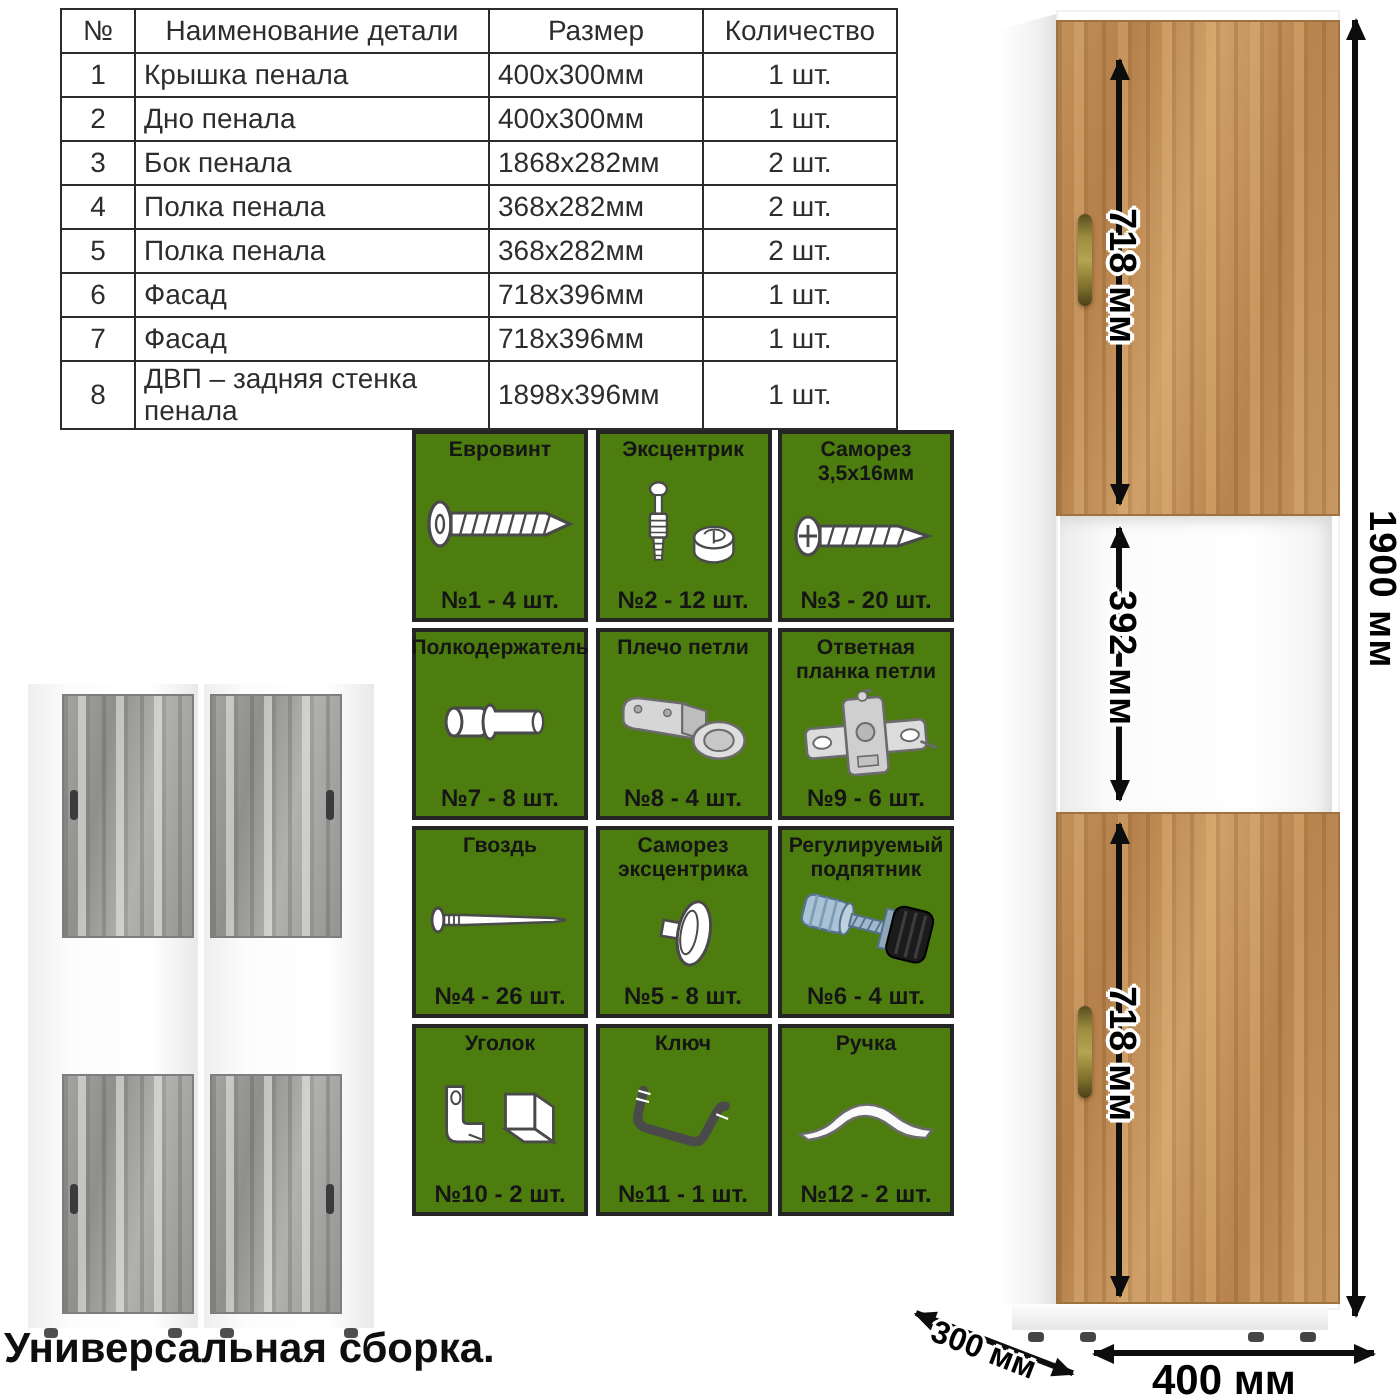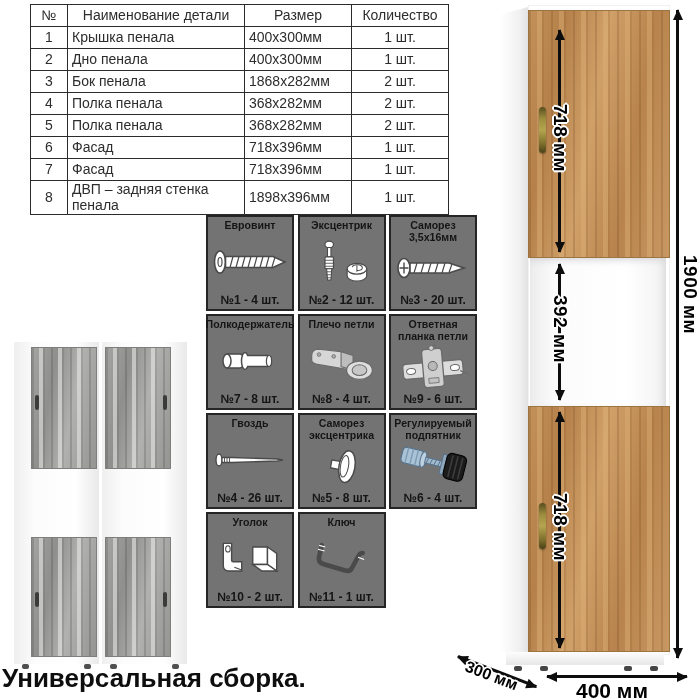--- a/index.html
+++ b/index.html
@@ -13,21 +13,21 @@
   .parts th,.parts td{border:1.6px solid #2b2b2b;padding:1px 4px;height:19px;
     font-weight:400;line-height:1.12;overflow:hidden;}
   .parts th{text-align:center;}
   .col-num{width:28px;text-align:center;}
   .col-name{width:168px;text-align:left;padding-left:7px;margin-left:33px;}
   .col-size{width:98px;text-align:left;}
   .col-qty{width:88px;text-align:center;}
   
   .hw-grid{position:absolute;left:206px;top:215px;display:grid;
     grid-template-columns:repeat(3,88px);grid-auto-rows:95.5px;gap:3.5px;}
-  .hw-cell{border:2px solid #252525;background:#737373;display:flex;flex-direction:column;
+  .hw-cell{border:2px solid #252525;background:#4d7c0f;display:flex;flex-direction:column;
     align-items:center;justify-content:space-between;padding:3px 2px 2px;}
   .hw-title{font-weight:700;font-size:10.6px;line-height:1.12;text-align:center;color:#151515;}
   .hw-img{flex:1;display:flex;align-items:center;justify-content:center;width:100%;min-height:0;}
   .hw-img svg{max-height:46px;}
   .hw-qty{font-weight:700;font-size:12px;color:#151515;white-space:nowrap;}
   
   .mini-cab{position:absolute;top:342px;width:85px;height:322px;
     background:linear-gradient(90deg,#efefef,#fcfcfc 25%,#fff 72%,#e9e9e9);}
   .gray-wood{
     background:
@@ -75,21 +75,21 @@
   .harrow::before{content:"";position:absolute;top:-6.5px;left:-1px;
     border-top:5px solid transparent;border-bottom:5px solid transparent;border-right:11px solid #0d0d0d;}
   .harrow::after{content:"";position:absolute;top:-6.5px;right:-1px;
     border-top:5px solid transparent;border-bottom:5px solid transparent;border-left:11px solid #0d0d0d;}
   .halo{text-shadow:-2px 0 0 #fff,2px 0 0 #fff,0 -2px 0 #fff,0 2px 0 #fff,
     -1px -1px 0 #fff,1px 1px 0 #fff,-1px 1px 0 #fff,1px -1px 0 #fff;}
   .vlabel{position:absolute;writing-mode:vertical-rl;font-weight:700;font-size:19px;
     color:#000;letter-spacing:.5px;white-space:nowrap;}
   .dlabel{position:absolute;font-weight:700;color:#000;white-space:nowrap;}
   
-  .caption{position:absolute;left:2px;top:663px;font-size:26px;font-weight:700;color:#0e0e0e;}
+  .caption{position:absolute;left:2px;top:663px;font-size:21px;font-weight:700;color:#0e0e0e;}
   .ico{stroke:#4a4a4a;fill:#fff;}
 </style>
 </head>
 <body>
 
 <table class="parts">
   <thead>
     <tr>
       <th class="col-num">№</th>
       <th class="col-name">Наименование детали</th>
@@ -308,20 +308,29 @@
     <div class="hw-title">Ключ</div>
     <div class="hw-img">
       <svg width="78" height="50" viewBox="0 0 78 50">
         <path d="M17 10 l-3 13 q-1 5.5 4.5 7.5 l24 7 q5.5 1.5 7.5 -3 l7 -13 q1.5 -3 4.5 -3" fill="none" stroke="#4a4a4a" stroke-width="5" stroke-linecap="round"></path>
         <path d="M13 14.5 l7 1.8 M14.2 10.2 l6.6 1.8 M56.5 23 l6.5 2.5" stroke="#fff" stroke-width="1.2"></path>
       </svg>
     </div>
     <div class="hw-qty">№11 - 1 шт.</div>
   </div>
 
+  <div class="hw-cell">
+    <div class="hw-title">Ручка</div>
+    <div class="hw-img">
+      <svg width="78" height="32" viewBox="0 0 78 32">
+        <path d="M6 24 q12 -1 18 -8 q15 -13 30 -1 q7 6 18 7 l-3 4 q-11 0 -18 -6 q-13 -10 -24 0 q-7 6 -17 7 z" fill="#fafafa" stroke="#6b6b6b" stroke-width="1.3"></path>
+      </svg>
+    </div>
+    <div class="hw-qty">№12 - 2 шт.</div>
+  </div>
 </div>
 
 <div class="mini-cab" style="left:14px;">
   <div class="mini-door top gray-wood" style="left:17px;"></div>
   <div class="mini-door bottom gray-wood" style="left:17px;"></div>
   <div class="mini-handle" style="left:21px;top:53px;"></div>
   <div class="mini-handle" style="left:21px;top:250px;"></div>
   <div class="mini-foot" style="left:8px;"></div>
   <div class="mini-foot" style="right:8px;"></div>
 </div>

